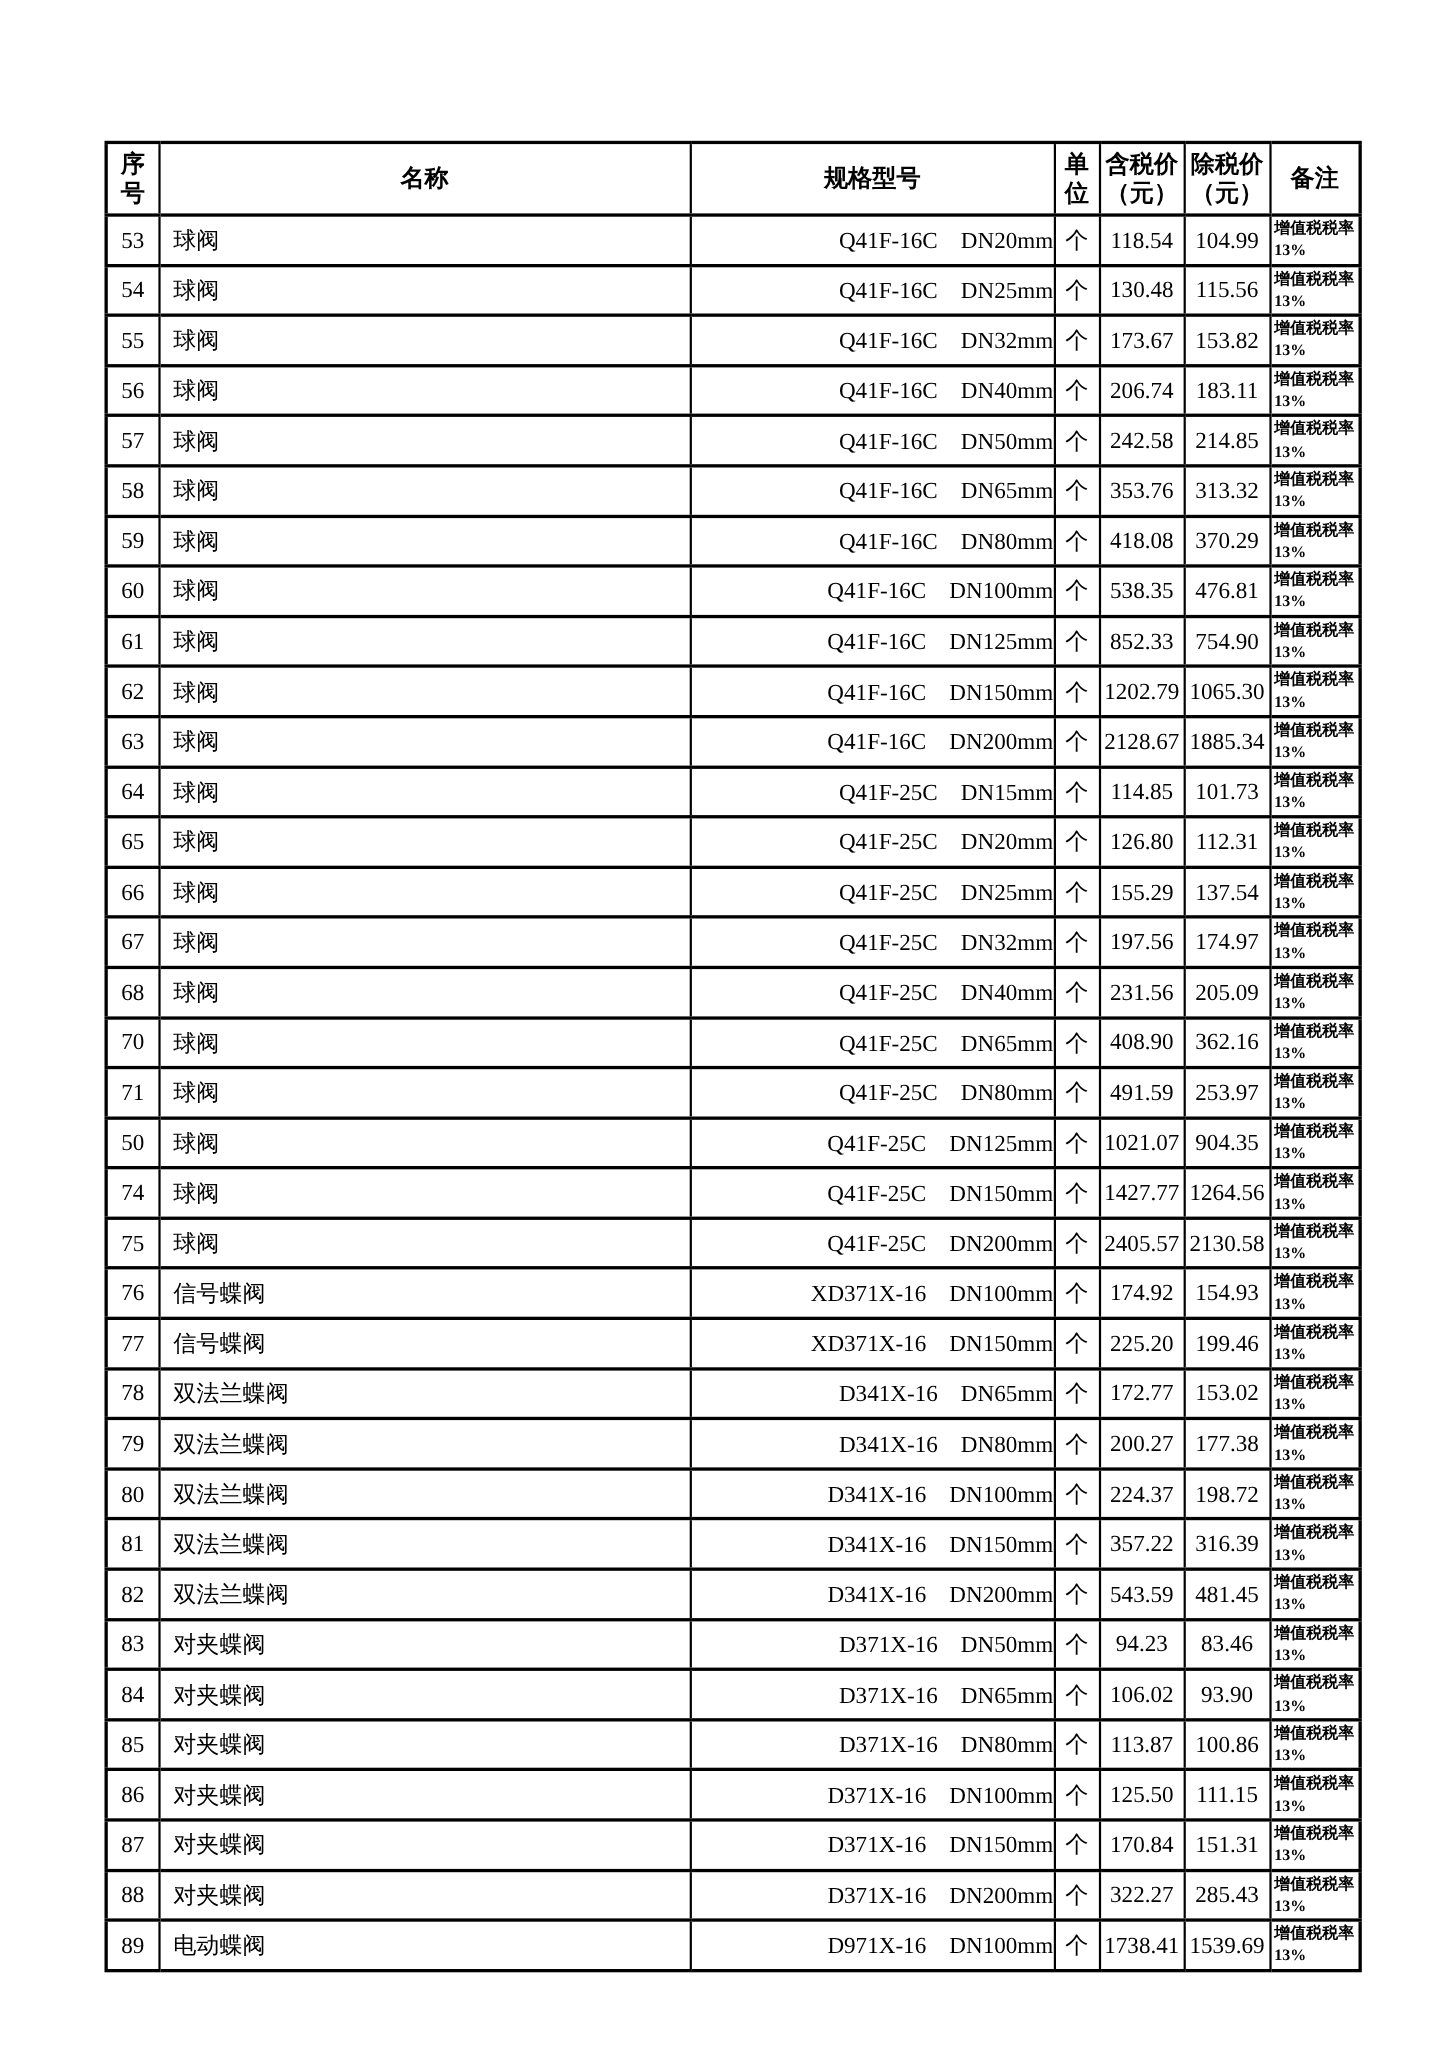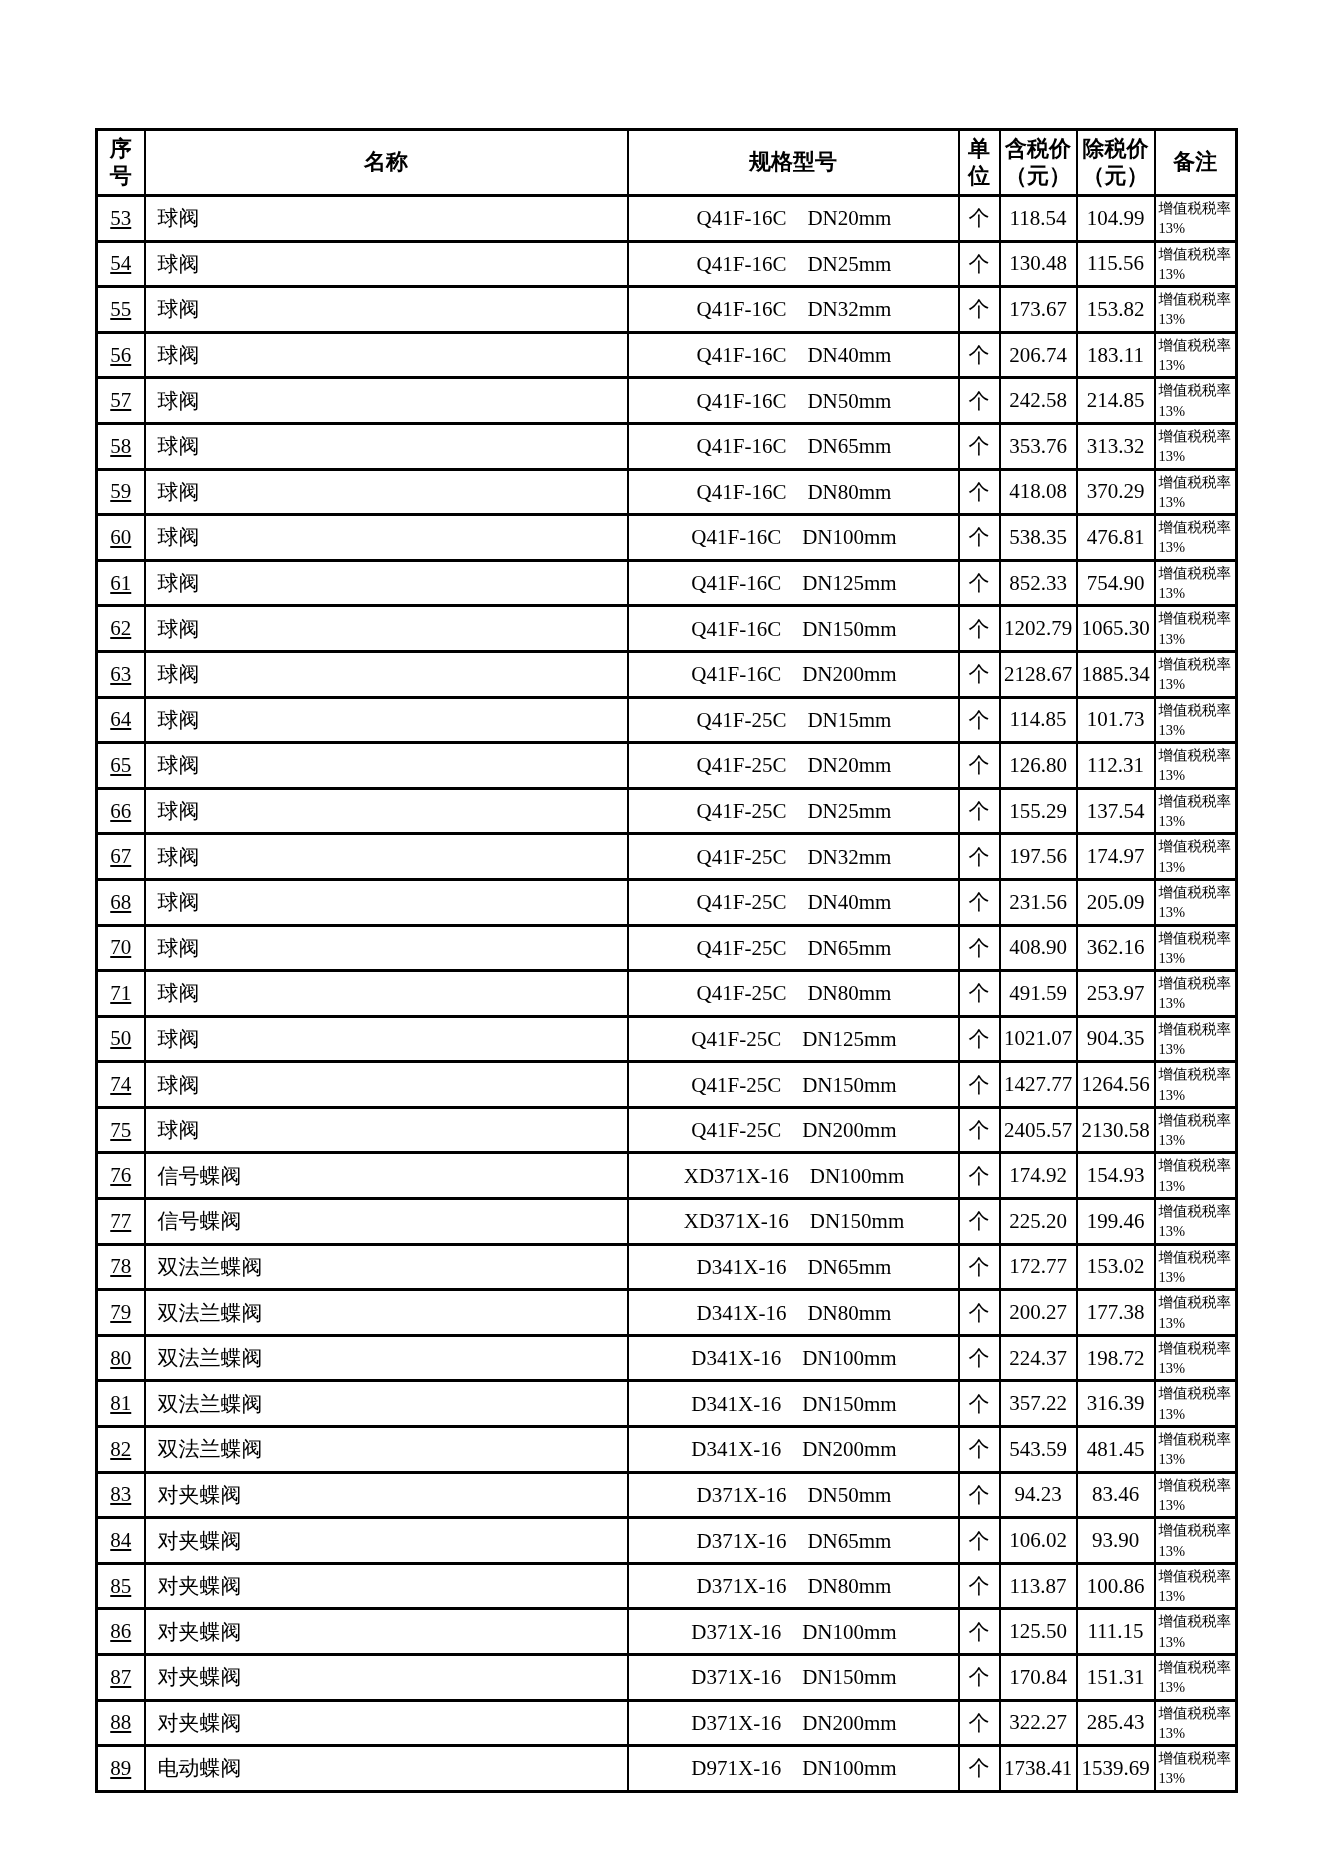--- a/index.html
+++ b/index.html
@@ -42,46 +42,46 @@
   .price-table th {
     font-weight: bold;
     font-size: 22px;
     text-align: center;
     white-space: pre-line;
     line-height: 1.2;
   }
   td.c-serial {
     text-align: center;
     font-size: 21px;
-    text-decoration: underline;
   }
   td.c-name {
     text-align: left;
     font-size: 21px;
     padding-left: 12px;
   }
   td.c-spec {
-    text-align: center;
+    text-align: right;
     font-size: 21px;
     padding-left: 2px;
   }
   td.c-unit {
     text-align: center;
     font-size: 21px;
   }
   td.c-num {
     text-align: center;
     font-size: 21px;
   }
   td.c-remark {
     text-align: left;
     font-size: 14.5px;
     line-height: 1.4;
     padding: 1px 2px 1px 3px;
     white-space: pre-line;
+    font-weight: bold;
   }
   .page-number {
     position: absolute;
     left: 1078px;
     top: 1869px;
     font-size: 23px;
     letter-spacing: 2px;
     white-space: nowrap;
   }
 </style>

